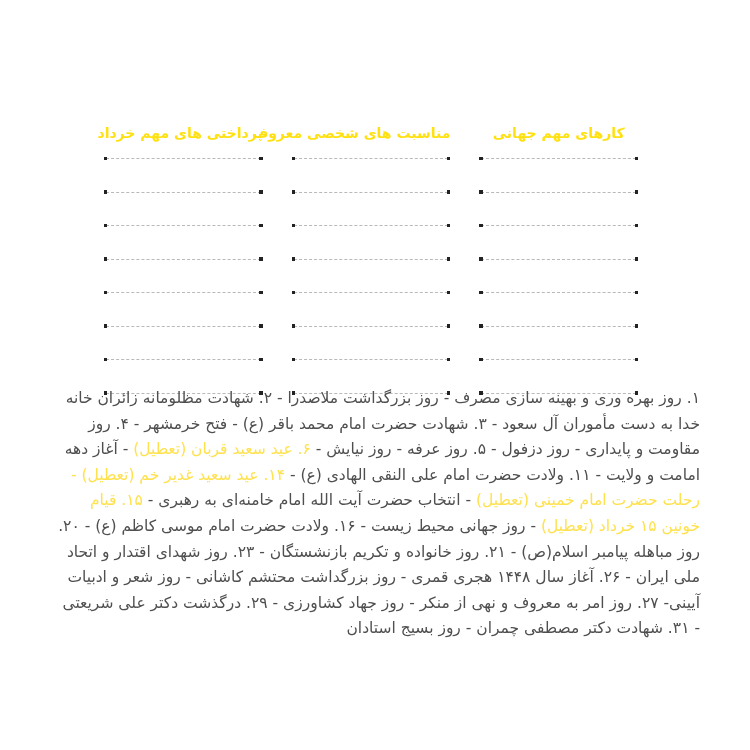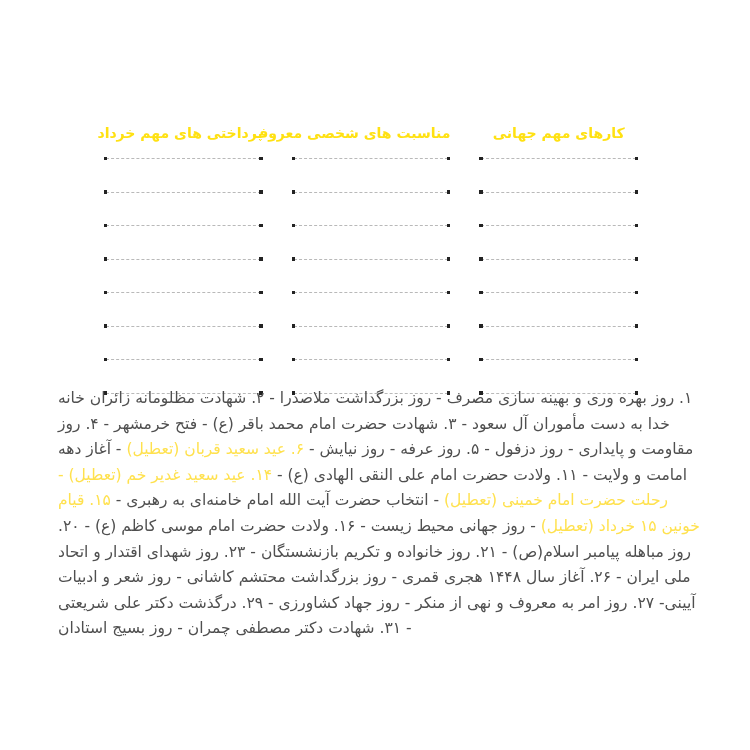--- a/index.html
+++ b/index.html
@@ -49,21 +49,21 @@
   }
   .dashline::before { right: -2px; }
   .dashline::after  { left: -2px; }
   
   .events {
     position: absolute;
     top: 386px;
     right: 50px;
     left: 58px;
     direction: rtl;
-    text-align: left;
+    text-align: right;
     font-size: 15.5px;
     line-height: 25.6px;
     letter-spacing: 0;
   }
   .events span.normal { }
   .events span.hl { }
 </style>
 </head>
 <body>
 

